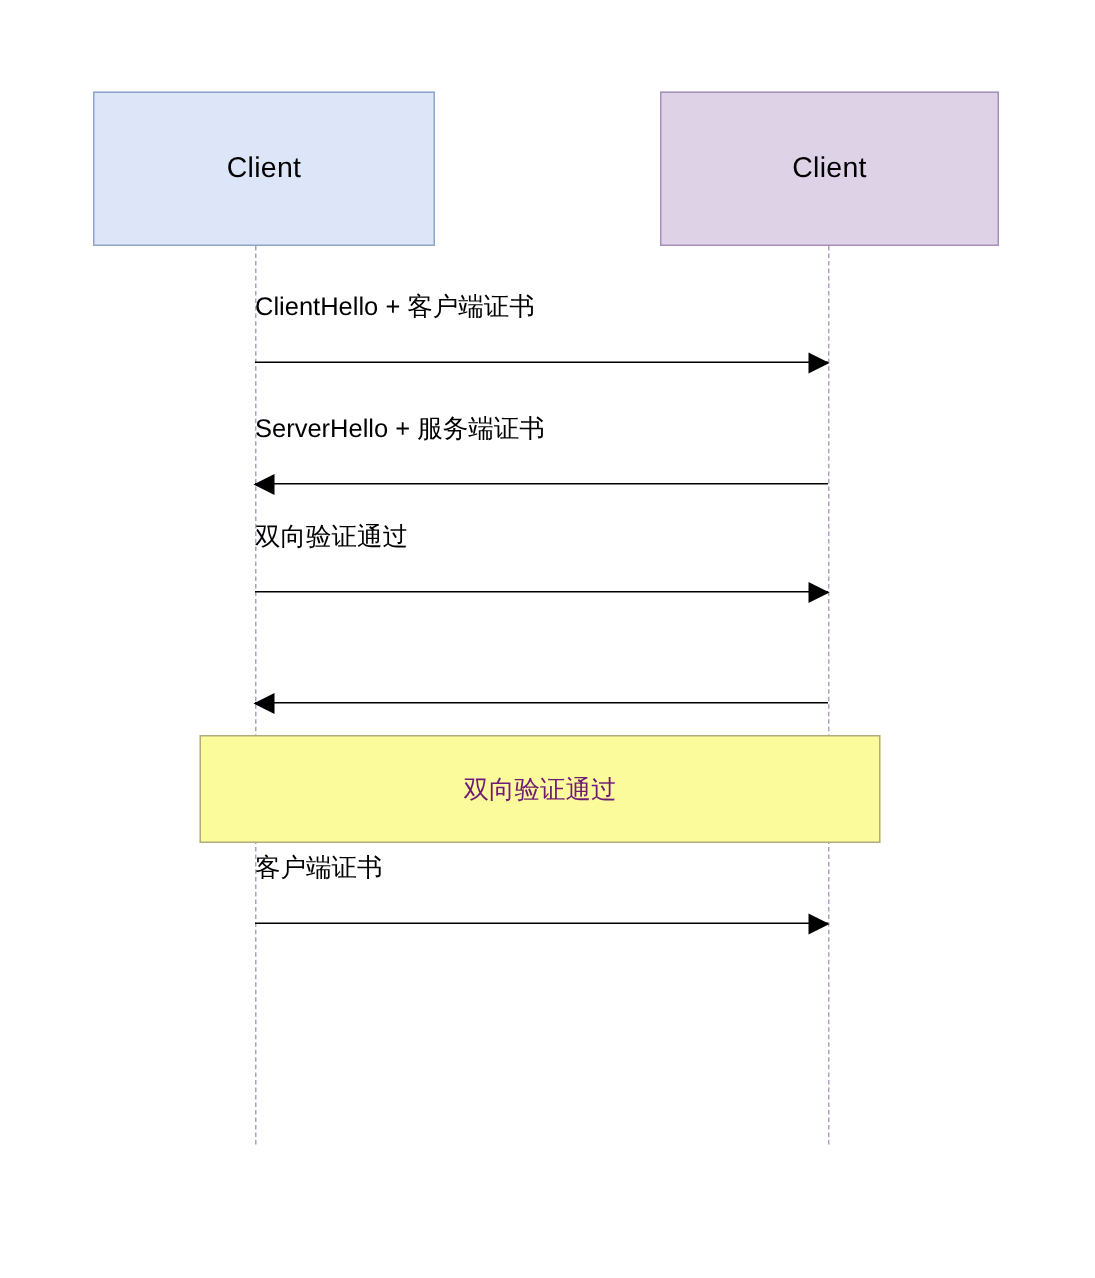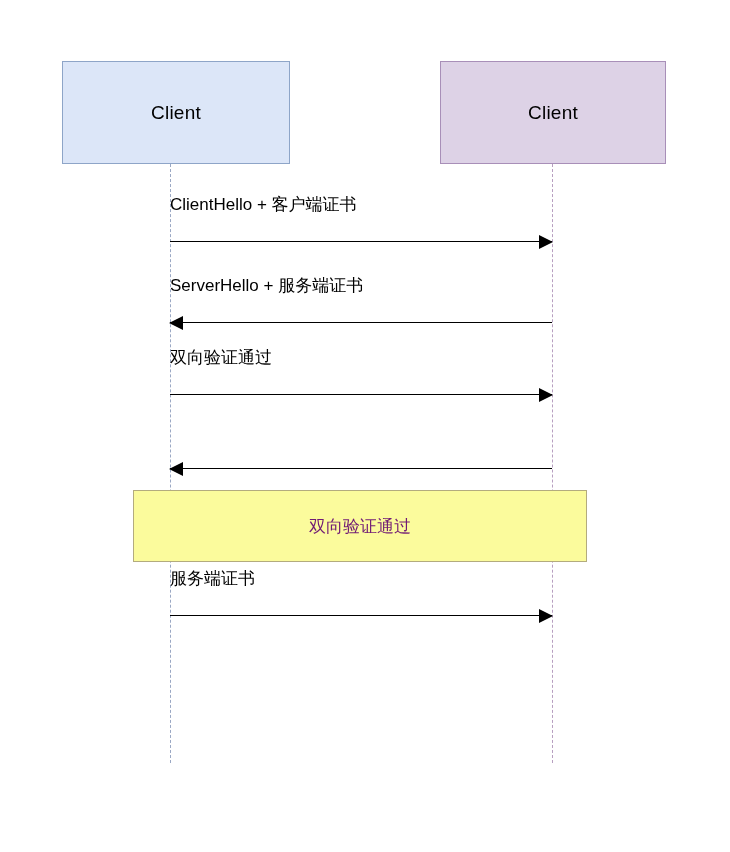--- a/index.html
+++ b/index.html
@@ -177,18 +177,18 @@
   <div class="message dir-left" id="message-3">
     <div class="msg-line"></div>
     <div class="msg-head"></div>
   </div>
 
   <div id="note-0">
     <span class="note-label">双向验证通过</span>
   </div>
 
   <div class="message dir-right" id="message-4">
-    <span class="msg-label">服务端证书</span>
+    <span class="msg-label">客户端证书</span>
     <div class="msg-line"></div>
     <div class="msg-head"></div>
   </div>
 
 </div>
 
 </body></html>

